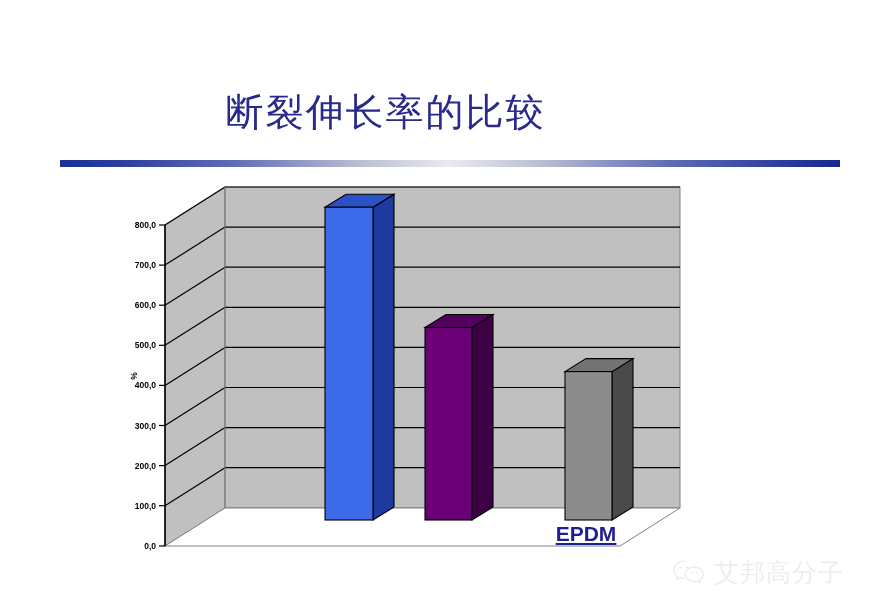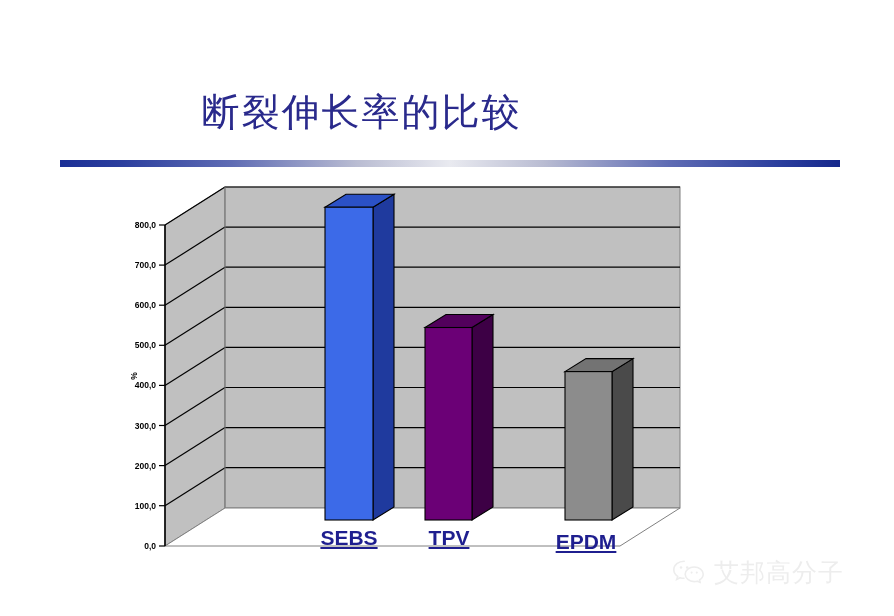--- a/index.html
+++ b/index.html
@@ -27,20 +27,21 @@
     top: 92px;
     width: 723px;
     text-align: center;
     font-family: "DejaVu Sans", "Liberation Sans", sans-serif;
     font-size: 38px;
     font-weight: 400;
     color: #2a2a8c;
     letter-spacing: 2px;
     line-height: 1.1;
     white-space: nowrap;
+    padding-left: 24px;
   }
   #title-rule {
     position: absolute;
     left: 60px;
     top: 160px;
     width: 780px;
     height: 7px;
     background: linear-gradient(to right,
         #1b2f96 0%,
         #2c3f9e 8%,
@@ -187,23 +188,21 @@
       </g>
 
       <g>
         <polygon points="492,193.6 513,180.6 513,329 492,342" fill="#4a4a4a" stroke="#000000" stroke-width="1.1"></polygon>
         <polygon points="445,193.6 492,193.6 513,180.6 466,180.6" fill="#737373" stroke="#000000" stroke-width="1.1"></polygon>
         <rect x="445" y="193.6" width="47" height="148.4" fill="#8c8c8c" stroke="#000000" stroke-width="1.1"></rect>
       </g>
 
     </svg>
 
-    <div class="cat-label" style="left:169px; top:348px; width:120px;">SEBS</div>
-    <div class="cat-label" style="left:269px; top:348px; width:120px;">TPV</div>
-    <div class="cat-label" style="left:406px; top:352px; width:120px;">EPDM</div>
+    <div class="cat-label" style="left:406px; top:344px; width:120px;">EPDM</div>
   </div>
 
   <div id="watermark">
     <span>
       <svg width="34" height="28" viewBox="0 0 34 28" aria-hidden="true">
         <path d="M12.2 2.2C6.4 2.2 1.8 6.0 1.8 10.7c0 2.7 1.5 5.1 3.9 6.7l-1.0 3.0 3.4-1.7c1.2 0.35 2.5 0.55 3.9 0.57" fill="none" stroke="#ededed" stroke-width="1.6" stroke-linecap="round"></path>
         <circle cx="9.0" cy="8.4" r="1.25" fill="#ededed"></circle>
         <circle cx="15.2" cy="8.4" r="1.25" fill="#ededed"></circle>
         <path d="M22.2 8.0c-5.0 0-9.0 3.3-9.0 7.3 0 4.0 4.0 7.3 9.0 7.3 1.1 0 2.1-0.16 3.1-0.45l3.0 1.5-0.85-2.6c2.2-1.35 3.75-3.45 3.75-5.75 0-4.0-4.0-7.3-9.0-7.3z" fill="none" stroke="#ededed" stroke-width="1.6" stroke-linejoin="round"></path>
         <circle cx="19.6" cy="13.6" r="1.05" fill="#ededed"></circle>

